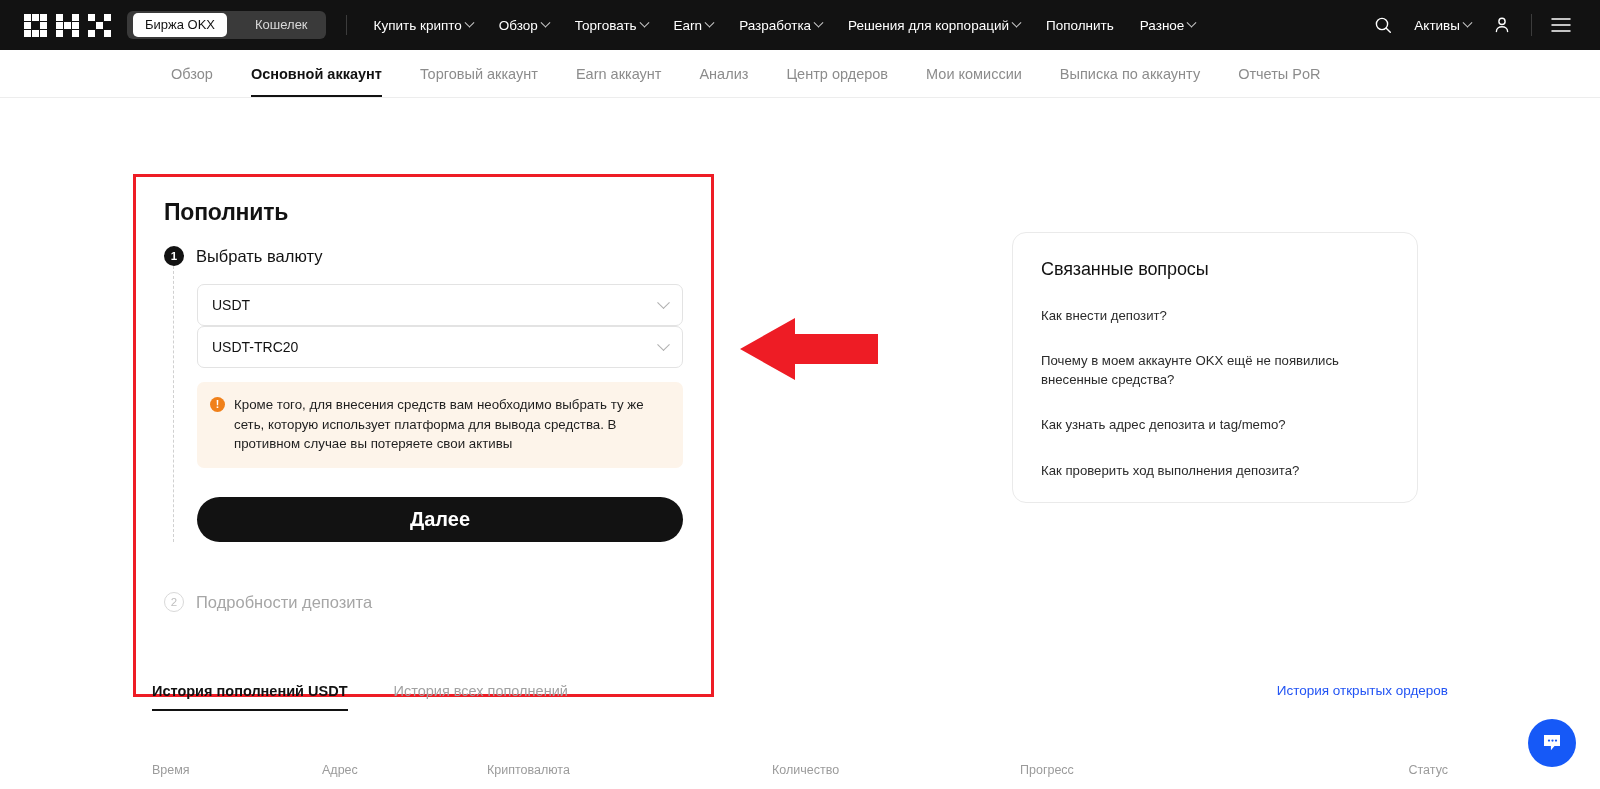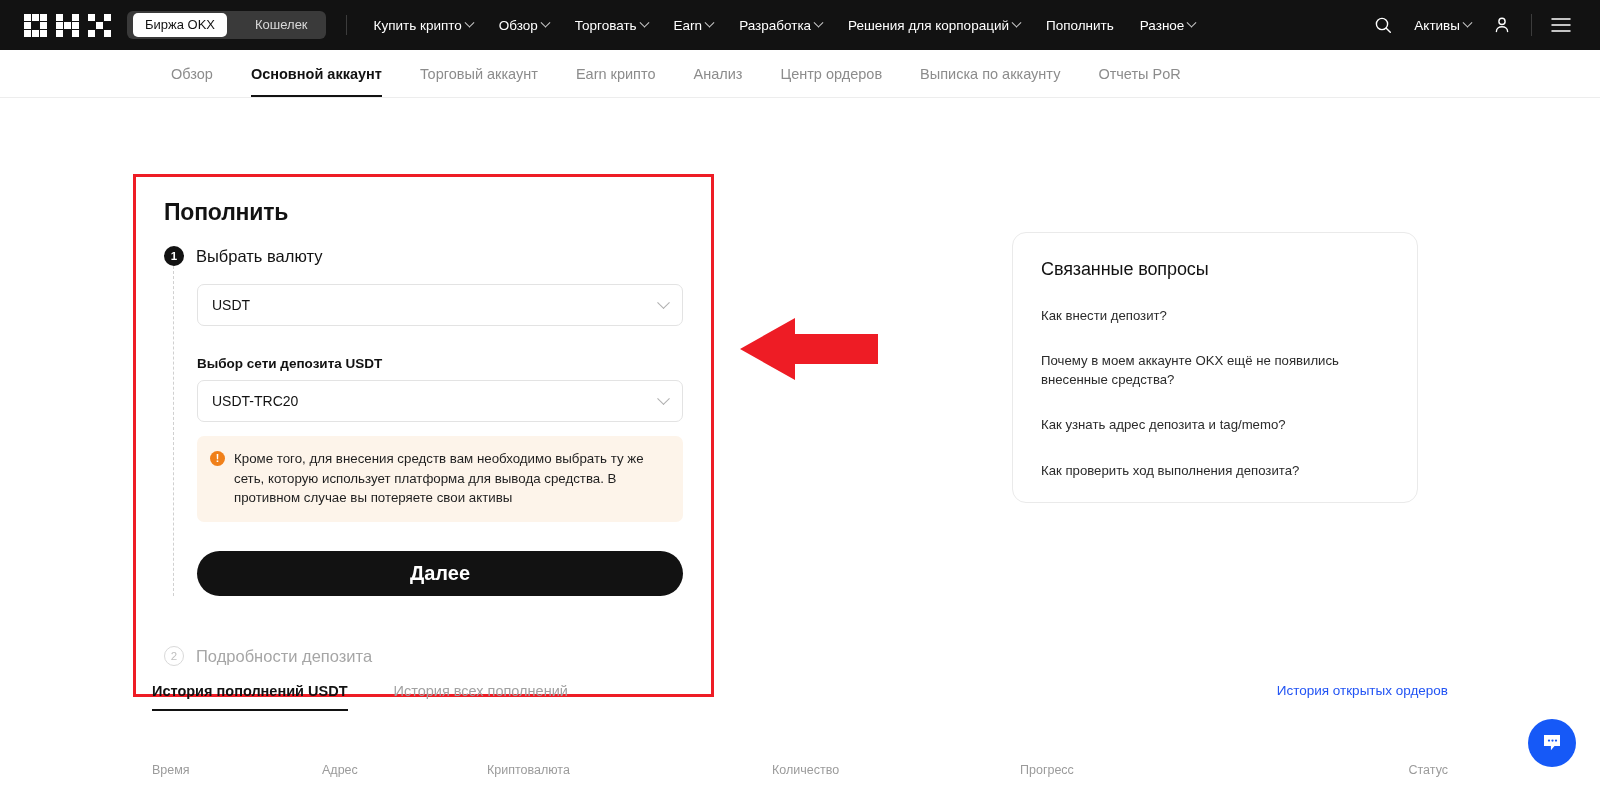--- a/index.html
+++ b/index.html
@@ -352,23 +352,24 @@
         <line x1="1" y1="14" x2="19" y2="14" stroke="#ffffff" stroke-width="1.5" stroke-linecap="round"></line>
       </svg>
     </div>
   </div>
 </div>
 
 <div class="subnav">
   <div class="subnav-item">Обзор</div>
   <div class="subnav-item active">Основной аккаунт</div>
   <div class="subnav-item">Торговый аккаунт</div>
-  <div class="subnav-item">Earn крипто</div>
+  <div class="subnav-item">Earn аккаунт</div>
   <div class="subnav-item">Анализ</div>
   <div class="subnav-item">Центр ордеров</div>
+  <div class="subnav-item">Мои комиссии</div>
   <div class="subnav-item">Выписка по аккаунту</div>
   <div class="subnav-item">Отчеты PoR</div>
 </div>
 
 <div class="page">
 
   <div class="highlight">
     <div class="card-inner">
 
       <div class="card-title">Пополнить</div>
@@ -380,21 +381,20 @@
 
       <div class="step-body">
 
         <div class="field">
           <div class="select-box">
             <span class="val">USDT</span>
             <span class="chev"></span>
           </div>
         </div>
 
-        <div class="field-label">Выбор сети депозита USDT</div>
 
         <div class="field">
           <div class="select-box">
             <span class="val">USDT-TRC20</span>
             <span class="chev"></span>
           </div>
         </div>
 
         <div class="warn">
           <div class="warn-ico">!</div>

